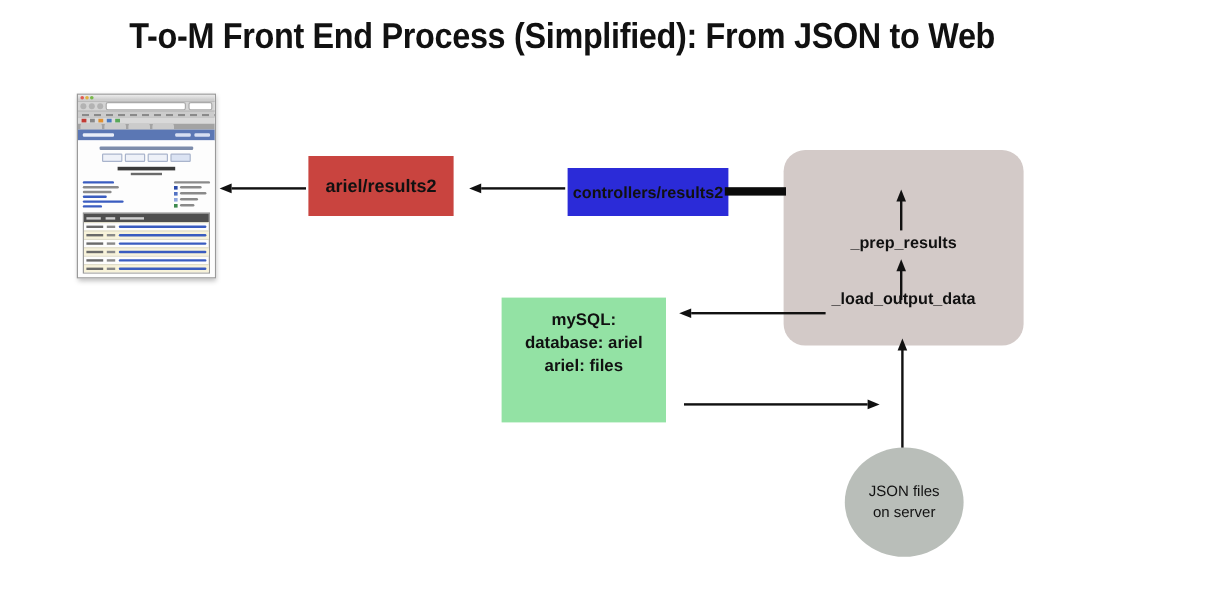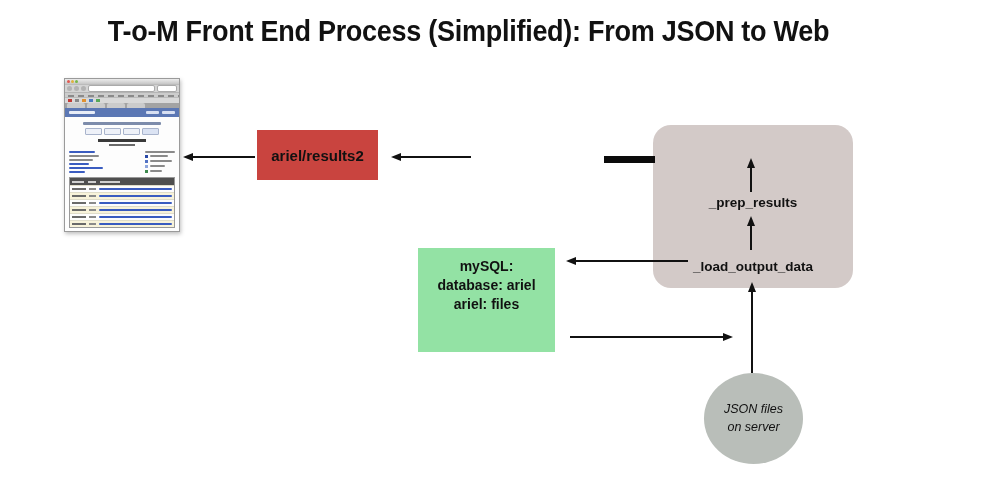--- a/index.html
+++ b/index.html
@@ -14,26 +14,26 @@
     transform:scaleX(0.9);
   }
   
   .node{position:absolute;display:flex;align-items:center;justify-content:center;text-align:center;}
   #views-box{left:257px;top:130px;width:121px;height:50px;background:#c9443f;font-weight:700;font-size:15px;}
   #controllers-box{left:473px;top:140px;width:134px;height:40px;background:#2b2bd8;font-weight:700;font-size:13.5px;}
   #pipeline-box{left:653px;top:125px;width:200px;height:163px;background:#d3cac8;border-radius:18px;}
   .pipe-label{position:absolute;left:0;width:100%;text-align:center;font-weight:700;font-size:13.5px;}
   #pipe-samples{top:12px;}
   #pipe-prep{top:70px;}
-  #pipe-load{top:134px;}
+  #pipe-load{top:116px;}
   #mysql-box{left:418px;top:248px;width:137px;height:104px;background:#93e2a4;flex-direction:column;justify-content:flex-start;padding-top:9px;box-sizing:border-box;}
   .mysql-line{font-weight:700;font-size:14px;line-height:1.35;}
   #mysql-note{font-style:italic;font-weight:600;font-size:13.5px;margin-top:11px;letter-spacing:0.2px;}
   #json-circle{left:704px;top:373px;width:99px;height:91px;background:#b9beb9;border-radius:50%;flex-direction:column;}
-  .circle-line{font-style:italic;font-size:12.5px;font-weight:500;line-height:1.4;}
+  .circle-line{font-size:12.5px;font-weight:500;line-height:1.4;}
   
   .h-line{position:absolute;height:2px;background:#111;}
   .v-line{position:absolute;width:2px;background:#111;}
   .head{position:absolute;width:0;height:0;}
   .head-left{border-top:4px solid transparent;border-bottom:4px solid transparent;border-right:10px solid #111;}
   .head-right{border-top:4px solid transparent;border-bottom:4px solid transparent;border-left:10px solid #111;}
   .head-up{border-left:4px solid transparent;border-right:4px solid transparent;border-bottom:10px solid #111;}
   #thick-bar{position:absolute;left:604px;top:156px;width:51px;height:7px;background:#0b0b0b;}
   
   #thumb{
@@ -197,20 +197,23 @@
             <div class="c3"></div>
           </div>
       </div>
     </div>
   </div>
 
   <div id="views-box" class="node">
     <span>ariel/results2</span>
   </div>
 
+  <div id="controllers-box" class="node">
+    <span>controllers/results2</span>
+  </div>
 
   <div id="pipeline-box" class="node">
     <div id="pipe-prep" class="pipe-label">_prep_results</div>
     <div id="pipe-load" class="pipe-label">_load_output_data</div>
 
     <div class="head head-up" style="left:94px;top:33px;"></div>
     <div class="v-line" style="left:97px;top:42px;height:25px;background:#111;"></div>
     <div class="head head-up" style="left:94px;top:91px;"></div>
     <div class="v-line" style="left:97px;top:100px;height:25px;background:#111;"></div>
   </div>

